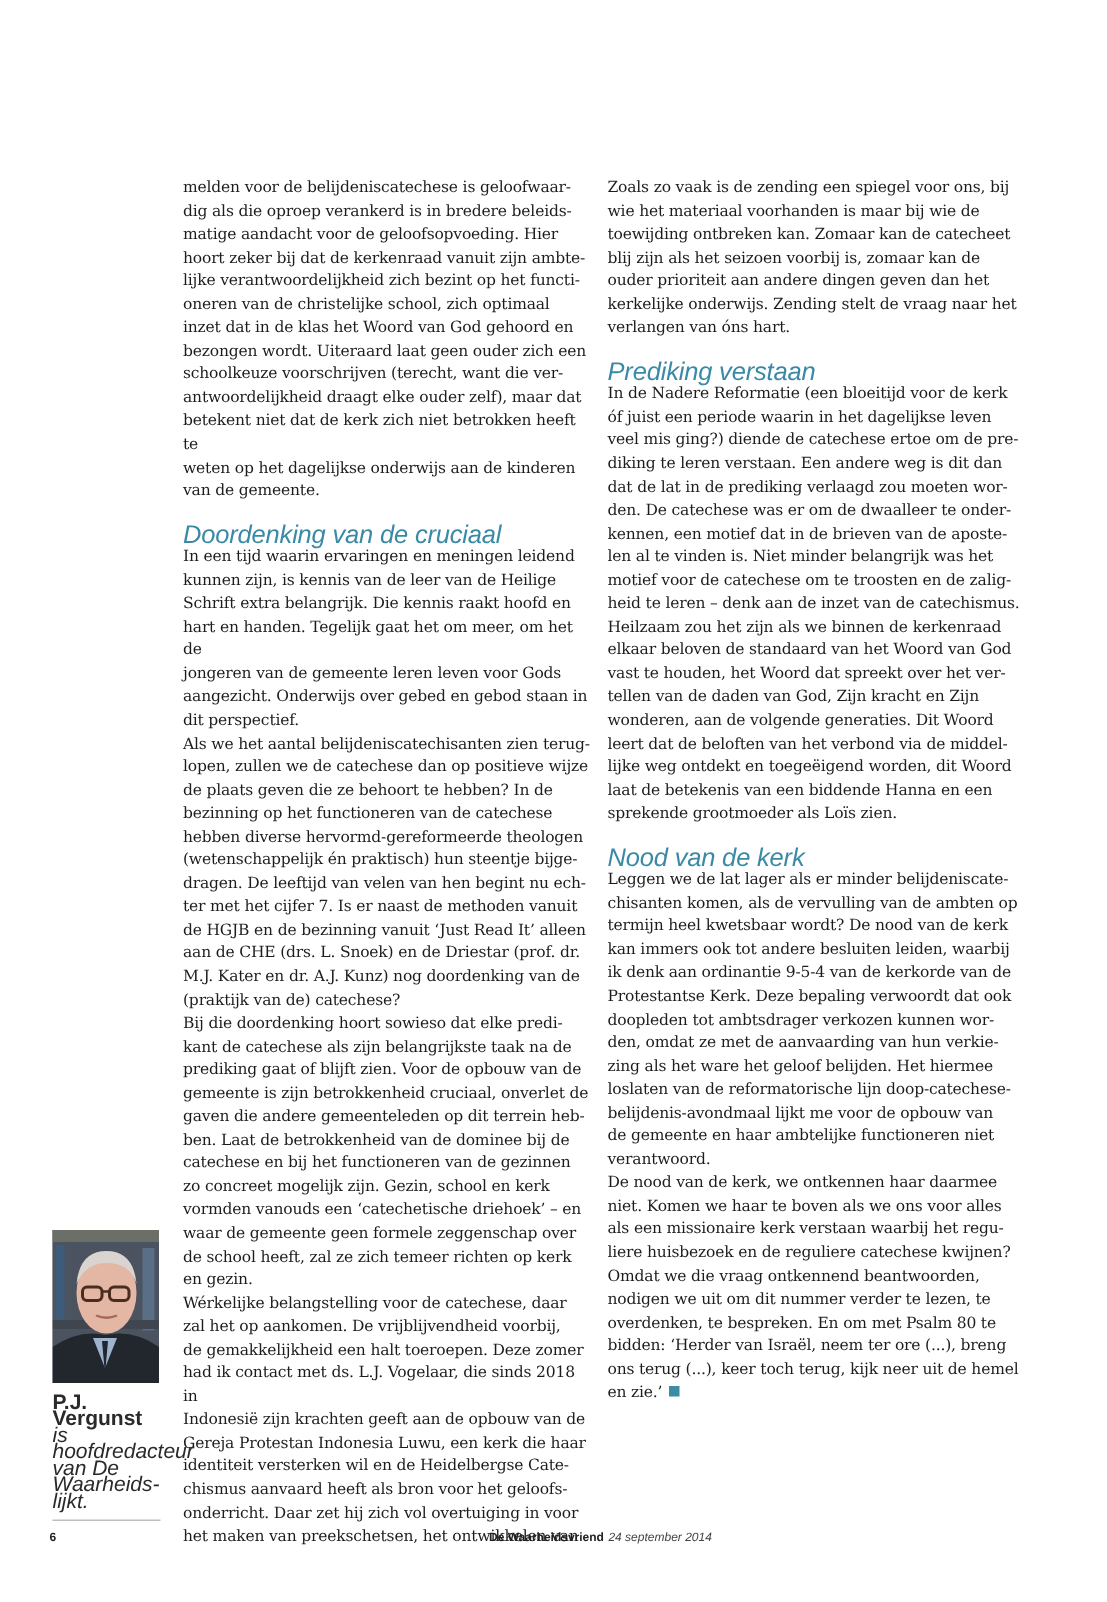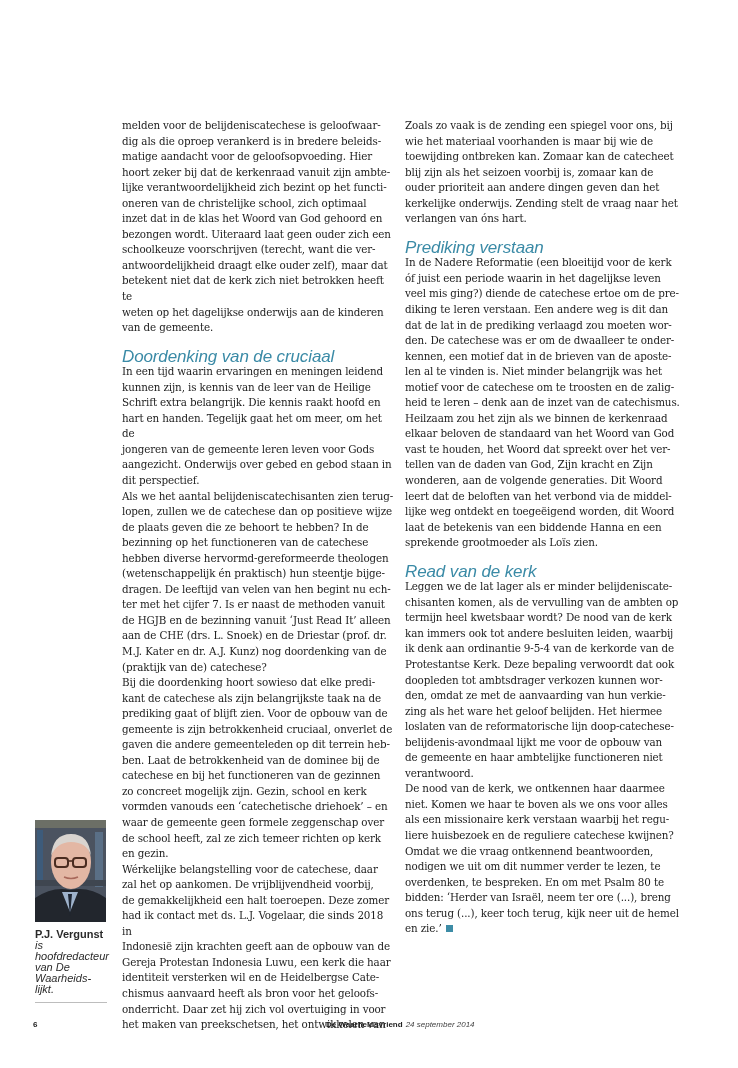--- a/index.html
+++ b/index.html
@@ -6,21 +6,21 @@
   body { width:738px; height:1068px; position:relative; overflow:hidden; }
   .page { position:absolute; left:0; top:0; width:738px; height:1068px; background:#fff; }
   .col { position:absolute; top:90px; font-family:"DejaVu Serif", serif; font-size:10.35px; line-height:15.55px; color:#1c1c1c; letter-spacing:-0.12px;margin-top:28px; }
   .col1 { left:122px; width:272px; }
   .col2 { left:405px; width:280px; }
   .col p { margin:0; white-space:pre-line; }
   .col h3 { margin:13px 0 0 0; font-family:"Liberation Sans", sans-serif; font-style:italic; font-weight:normal; font-size:17px; line-height:15.5px; color:#3a8aa6; }
   .endmark { display:inline-block; width:7px; height:7px; background:#3d8ca6; margin-left:4px; vertical-align:0px; }
   .author { position:absolute; left:35px; top:820px; width:72px; }
   .photo { width:71px; height:102px; position:relative; overflow:hidden; background:#3a3f4a; }
-  .caption { margin-top:7px; font-family:"Liberation Sans", sans-serif; font-size:11px; line-height:11px; color:#2a2a2a; }
+  .caption { margin-top:7px; font-family:"Liberation Sans", sans-serif; font-size:14px; line-height:11px; color:#2a2a2a; }
   .caption .name { font-weight:bold; display:block; }
   .caption .role { font-style:italic; display:block; white-space:pre-line; }
   .author-rule { margin-top:7px; border-top:1px solid #bdbdbd; width:72px; }
   .folio { position:absolute; left:33px; top:1020px; font-family:"Liberation Sans", sans-serif; font-size:8px; font-weight:bold; color:#222; }
   .running { position:absolute; left:302px; top:1020px; font-family:"Liberation Sans", sans-serif; font-size:8px; color:#222; }
   .running .mag { font-weight:bold;padding-left:24px; }
   .running .date { font-style:italic; margin-left:3px; color:#444; }
 </style>
 </head>
 <body>
@@ -106,21 +106,21 @@
 heid te leren – denk aan de inzet van de catechismus.
 Heilzaam zou het zijn als we binnen de kerkenraad
 elkaar beloven de standaard van het Woord van God
 vast te houden, het Woord dat spreekt over het ver-
 tellen van de daden van God, Zijn kracht en Zijn
 wonderen, aan de volgende generaties. Dit Woord
 leert dat de beloften van het verbond via de middel-
 lijke weg ontdekt en toegeëigend worden, dit Woord
 laat de betekenis van een biddende Hanna en een
 sprekende grootmoeder als Loïs zien.</p>
-    <h3>Read van de kerk</h3>
+    <h3>Nood van de kerk</h3>
     <p>Leggen we de lat lager als er minder belijdeniscate-
 chisanten komen, als de vervulling van de ambten op
 termijn heel kwetsbaar wordt? De nood van de kerk
 kan immers ook tot andere besluiten leiden, waarbij
 ik denk aan ordinantie 9-5-4 van de kerkorde van de
 Protestantse Kerk. Deze bepaling verwoordt dat ook
 doopleden tot ambtsdrager verkozen kunnen wor-
 den, omdat ze met de aanvaarding van hun verkie-
 zing als het ware het geloof belijden. Het hiermee
 loslaten van de reformatorische lijn doop-catechese-

